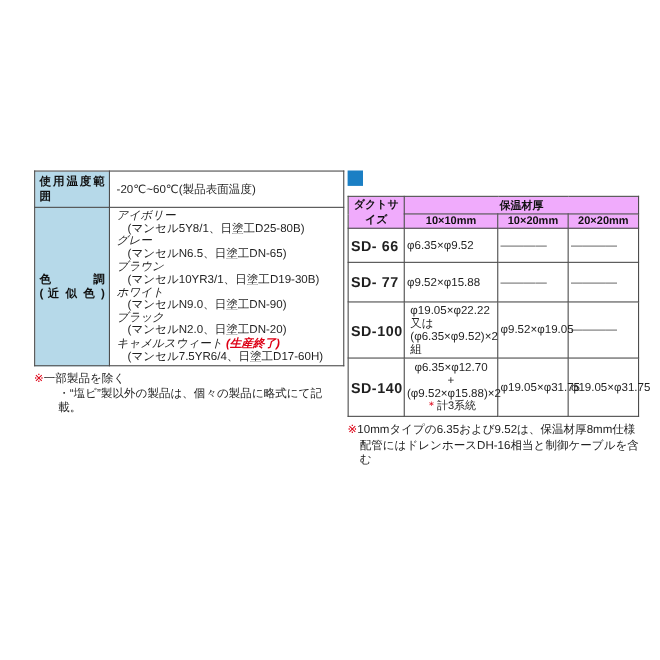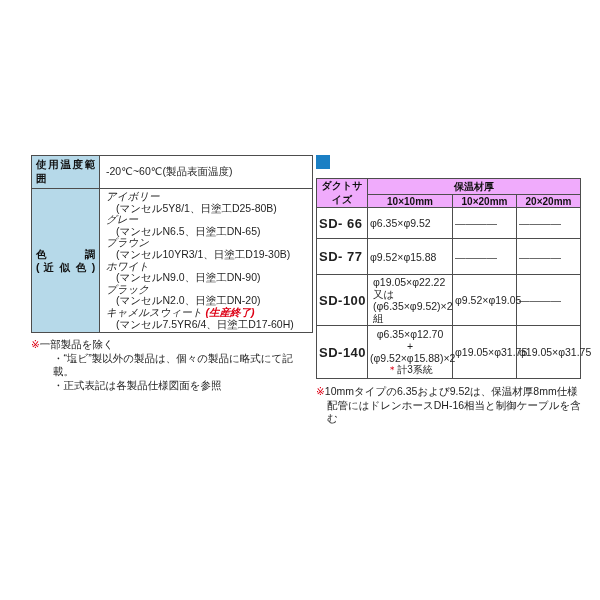--- a/index.html
+++ b/index.html
@@ -100,21 +100,20 @@
         <span class="munsell">(マンセル7.5YR6/4、日塗工D17-60H)</span>
       </td>
     </tr>
   </tbody>
     </table>
 
   <div class="footnote">
     <div class="lead"><span class="red">※</span><span>一部製品を除く</span></div>
     <div class="bullets">
       <div>・“塩ビ”製以外の製品は、個々の製品に略式にて記載。</div>
-      <div>・正式表記は各製品仕様図面を参照</div>
     </div>
   </div>
 </div>
 
 <div class="panel panel-right">
   <div class="section-title">
     <span class="sq"></span>
   </div>
 
   <table class="cap-table">

